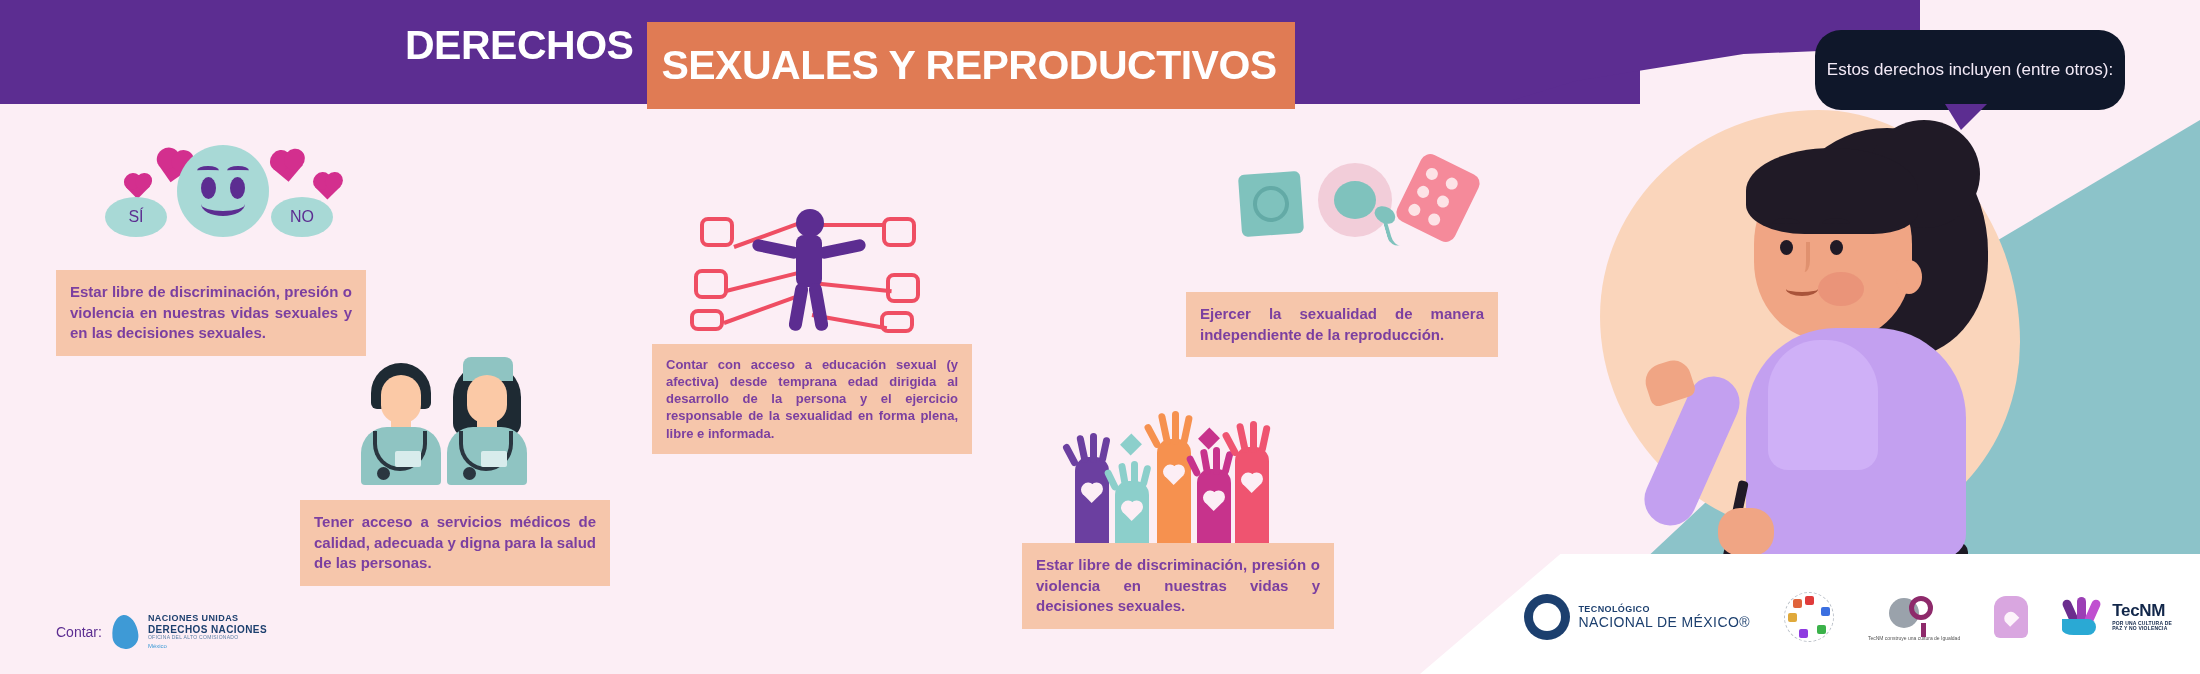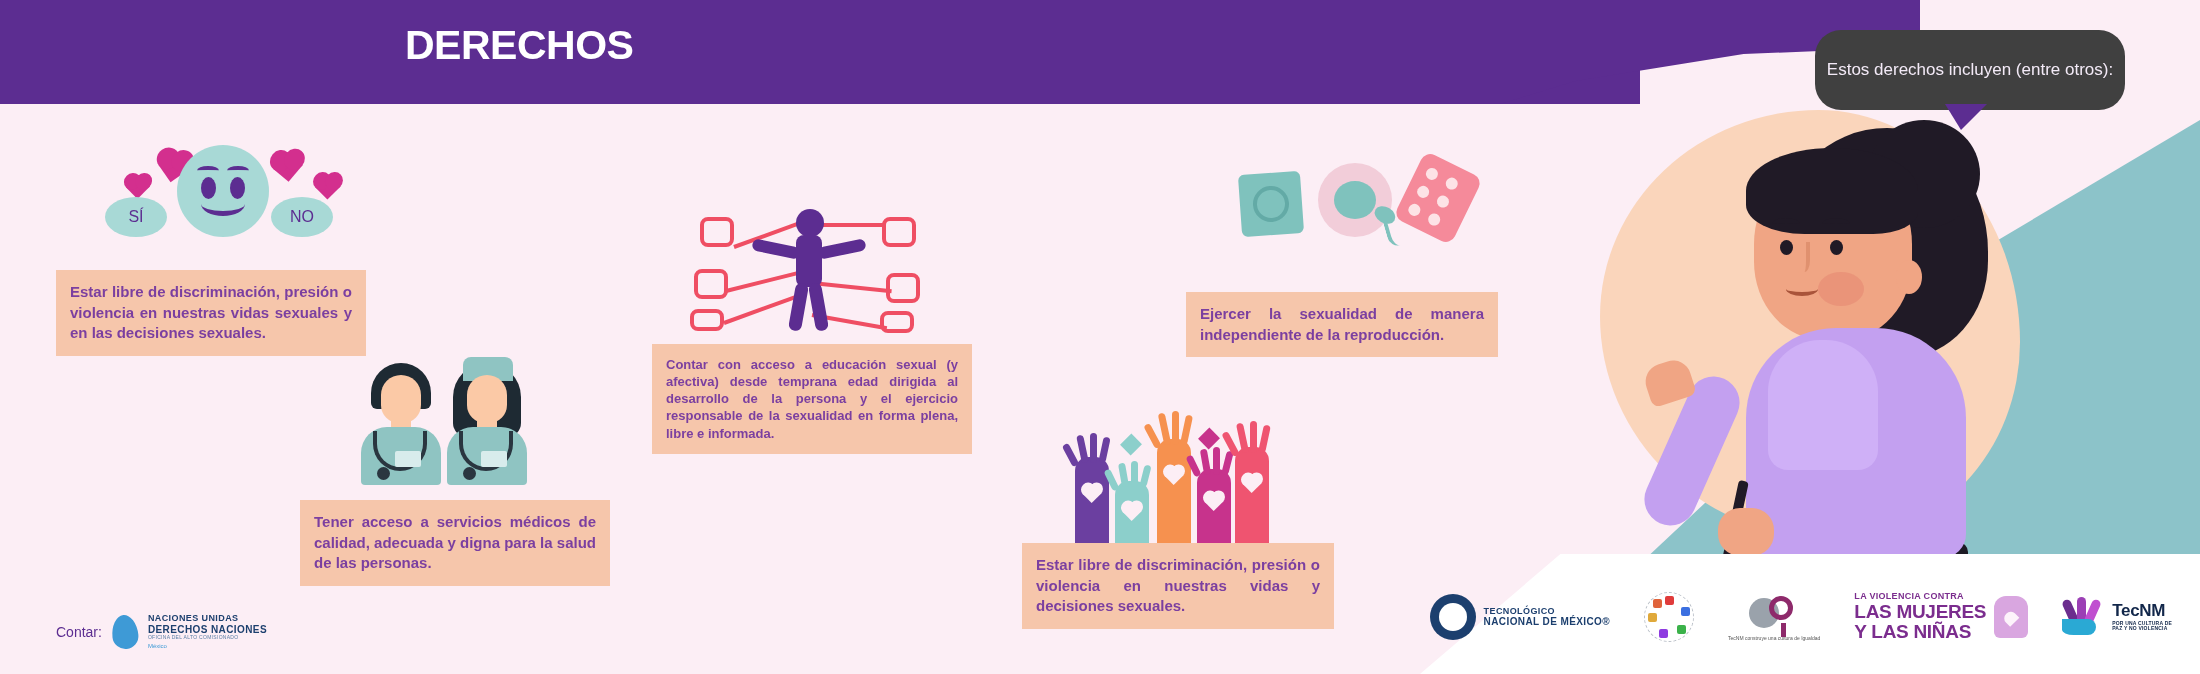--- a/index.html
+++ b/index.html
@@ -47,21 +47,21 @@
     letter-spacing:-0.5px; padding-right:14px;
   }
   .title-highlight {
     background:#e07b54; color:#ffffff; font-size:41px; font-weight:bold;
     letter-spacing:-0.5px; padding:20px 18px 20px 14px;
   }
 
   
   .speech-bubble {
     position:absolute; left:1815px; top:30px; width:310px; height:80px;
-    background:#404040; border-radius:26px; z-index:8;
+    background:#0f172a; border-radius:26px; z-index:8;
     display:flex; align-items:center; justify-content:center;
   }
   .speech-bubble-text {
     color:#f3eaf7; font-size:17px; line-height:1.35; text-align:center;
   }
   .speech-tail {
     position:absolute; left:1945px; top:104px; width:0; height:0;
     border-left:16px solid transparent; border-right:26px solid transparent;
     border-top:26px solid #5c2d91; z-index:8;
   }
@@ -350,21 +350,21 @@
   .gear {
     width:46px; height:46px; border-radius:50%;
     background:#1c3f6e; position:relative;
   }
   .gear:after {
     content:""; position:absolute; left:9px; top:9px;
     width:28px; height:28px; border-radius:50%; background:#ffffff;
   }
   .tnm-text { line-height:1.15; color:#1c3f6e; }
   .tnm-l1 { font-size:9px; font-weight:bold; letter-spacing:.4px; }
-  .tnm-l2 { font-size:10px; font-weight:bold; letter-spacing:.4px; }
+  .tnm-l2 { font-size:14px; font-weight:normal; letter-spacing:.4px; }
   .circle-logo {
     width:50px; height:50px; border-radius:50%;
     border:1px dashed #b9bfc7; position:relative;
   }
   .cl-dot { position:absolute; width:9px; height:9px; border-radius:2px; }
   .equity { display:flex; flex-direction:column; align-items:center; gap:3px; }
   .equity-sym { position:relative; width:54px; height:38px; }
   .eq-gear {
     position:absolute; left:2px; top:4px; width:30px; height:30px;
     border-radius:50%; background:#9aa2ab;
@@ -406,20 +406,21 @@
 
 <div id="poster">
 
   <div class="bg-teal-wedge"></div>
   <div class="bg-white-footer"></div>
 
   <div class="header-band"></div>
   <div class="header-sweep"></div>
   <div class="header-title">
     <span class="title-word-1">DERECHOS</span>
+    <span class="title-highlight">SEXUALES Y REPRODUCTIVOS</span>
   </div>
 
   <div class="speech-bubble">
     <span class="speech-bubble-text">Estos derechos incluyen (entre otros):</span>
   </div>
   <div class="speech-tail"></div>
 
   <div class="ill-consent">
     <div class="heart h1"></div>
     <div class="heart h2"></div>
@@ -607,25 +608,20 @@
 
     <div class="equity">
       <div class="equity-sym">
         <div class="eq-gear"></div>
         <div class="eq-venus"></div>
       </div>
       <div class="equity-cap">TecNM construye una cultura de Igualdad</div>
     </div>
 
     <div class="logo">
-      <div class="campaign">
-        <div class="camp-l1">LA VIOLENCIA CONTRA</div>
-        <div class="camp-l2">LAS MUJERES</div>
-        <div class="camp-l3">Y LAS NIÑAS</div>
-      </div>
       <div class="hand-logo"></div>
     </div>
 
     <div class="tecnm">
       <div class="tecnm-bird">
         <div class="tb-wing" style="left:4px; top:2px; transform:rotate(-24deg);"></div>
         <div class="tb-wing" style="left:15px; top:0; background:#9b3fb5;"></div>
         <div class="tb-wing" style="left:26px; top:2px; background:#c04fd0; transform:rotate(24deg);"></div>
         <div style="position:absolute; left:0; top:22px; width:34px; height:16px; background:#2aa9d4; border-radius:0 14px 14px 60%;"></div>
       </div>

